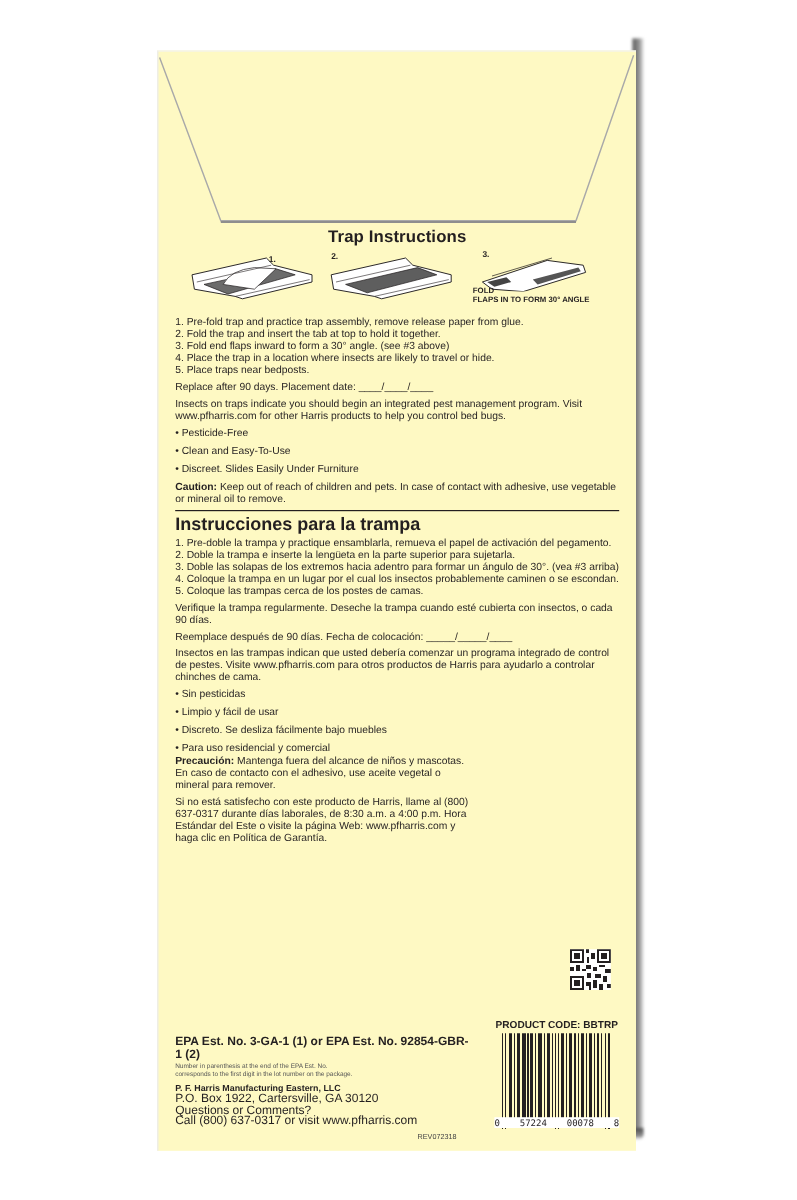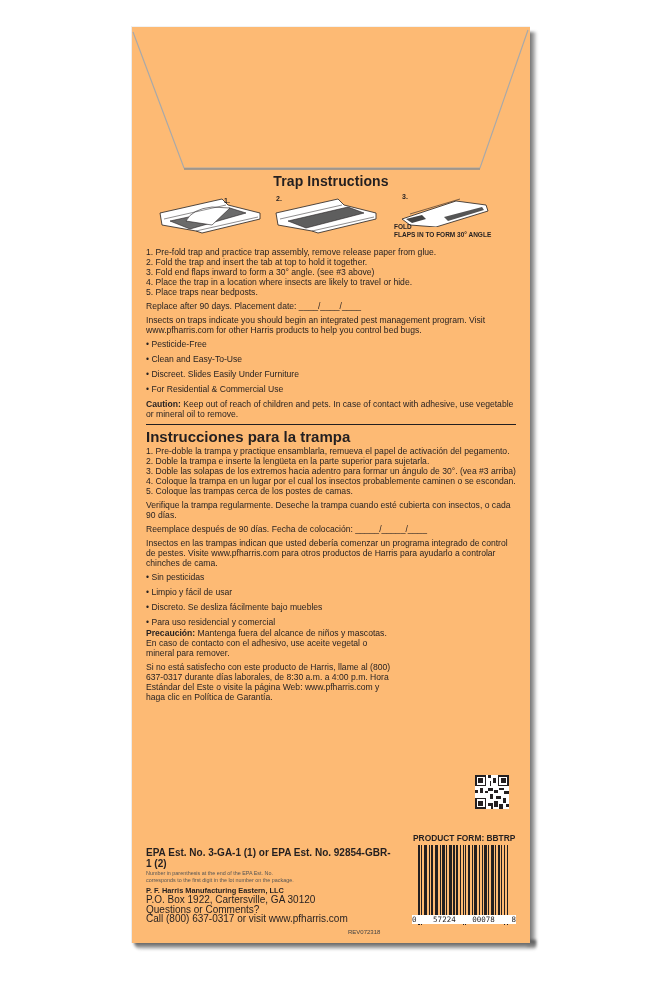--- a/index.html
+++ b/index.html
@@ -1,18 +1,18 @@
 <!DOCTYPE html>
 <html><head>
 <meta charset="utf-8">
 <style>
   html, body { margin:0; padding:0; }
   body { width:664px; height:1000px; background:#ffffff; position:relative; overflow:hidden;
          font-family:"Liberation Sans", "DejaVu Sans", sans-serif; color:#231f20; }
-  .card { position:absolute; left:131px; top:26px; width:398px; height:916px; background:#fdba74;
+  .card { position:absolute; left:131px; top:42px; width:398px; height:916px; background:#fef9c3;
           border-left:1px solid #ececec; border-top:1px solid #f2f2f2; }
   .shadow-right { position:absolute; left:527px; top:32px; width:10px; height:914px;
           background:linear-gradient(to right, #5a5a5a, #9a9a9a 60%, rgba(200,200,200,0)); filter:blur(1.5px); }
   .shadow-bottom { position:absolute; left:134px; top:940px; width:402px; height:10px;
           background:linear-gradient(to bottom, #4a4a4a, #8a8a8a 60%, rgba(200,200,200,0)); filter:blur(1.5px); border-radius:0 0 4px 8px; }
   .flap { position:absolute; left:0; top:0; width:398px; height:145px; }
   .content { position:absolute; left:14px; top:146px; width:370px; }
   .title { text-align:center; font-weight:bold; font-size:14px; margin:0 0 4px 0; letter-spacing:0.1px; }
   .illus { position:relative; height:52px; margin:0 0 2px 0; }
   .illus svg { position:absolute; }
@@ -88,21 +88,20 @@
       <li>2. Fold the trap and insert the tab at top to hold it together.</li>
       <li>3. Fold end flaps inward to form a 30° angle. (see #3 above)</li>
       <li>4. Place the trap in a location where insects are likely to travel or hide.</li>
       <li>5. Place traps near bedposts.</li>
     </ol>
     <p class="para">Replace after 90 days. Placement date:  ____/____/____</p>
     <p class="para">Insects on traps indicate you should begin an integrated pest management program. Visit www.pfharris.com for other Harris products to help you control bed bugs.</p>
     <p class="bullet">• Pesticide-Free</p>
     <p class="bullet">• Clean and Easy-To-Use</p>
     <p class="bullet">• Discreet. Slides Easily Under Furniture</p>
-    <p class="bullet">• For Residential &amp; Commercial Use</p>
     <p class="para"><span class="bold">Caution:</span><span> Keep out of reach of children and pets. In case of contact with adhesive, use vegetable or mineral oil to remove.</span></p>
 
     <div class="divider"></div>
 
     <div class="h2">Instrucciones para la trampa</div>
     <ol class="steps">
       <li>1. Pre-doble la trampa y practique ensamblarla, remueva el papel de activación del pegamento.</li>
       <li>2. Doble la trampa e inserte la lengüeta en la parte superior para sujetarla.</li>
       <li>3. Doble las solapas de los extremos hacia adentro para formar un ángulo de 30°. (vea #3 arriba)</li>
       <li>4. Coloque la trampa en un lugar por el cual los insectos probablemente caminen o se escondan.</li>
@@ -145,21 +144,21 @@
         <rect x="13" y="13" width="3" height="2"></rect>
       <rect x="17" y="14" width="2" height="3"></rect>
         <rect x="8" y="17" width="3" height="2"></rect>
         <rect x="12" y="16" width="2" height="4"></rect>
       <rect x="15" y="18" width="2" height="3"></rect>
         <rect x="19" y="18" width="2" height="2"></rect>
         <rect x="10" y="19" width="1" height="2"></rect>
     </g>
   </svg>
 
-  <div class="pcode">PRODUCT FORM: BBTRP</div>
+  <div class="pcode">PRODUCT CODE: BBTRP</div>
 
   <svg class="barcode" viewBox="0 0 104 70" preserveAspectRatio="none" shape-rendering="crispEdges">
     <g fill="#231f20">
       <rect x="6" y="0" width="1.5" height="70"></rect>
         <rect x="9" y="0" width="1" height="70"></rect>
       <rect x="12" y="0" width="3" height="62"></rect>
         <rect x="16.5" y="0" width="1" height="62"></rect>
         <rect x="19" y="0" width="2" height="62"></rect>
       <rect x="23" y="0" width="3" height="62"></rect>
         <rect x="27.5" y="0" width="1" height="62"></rect>

